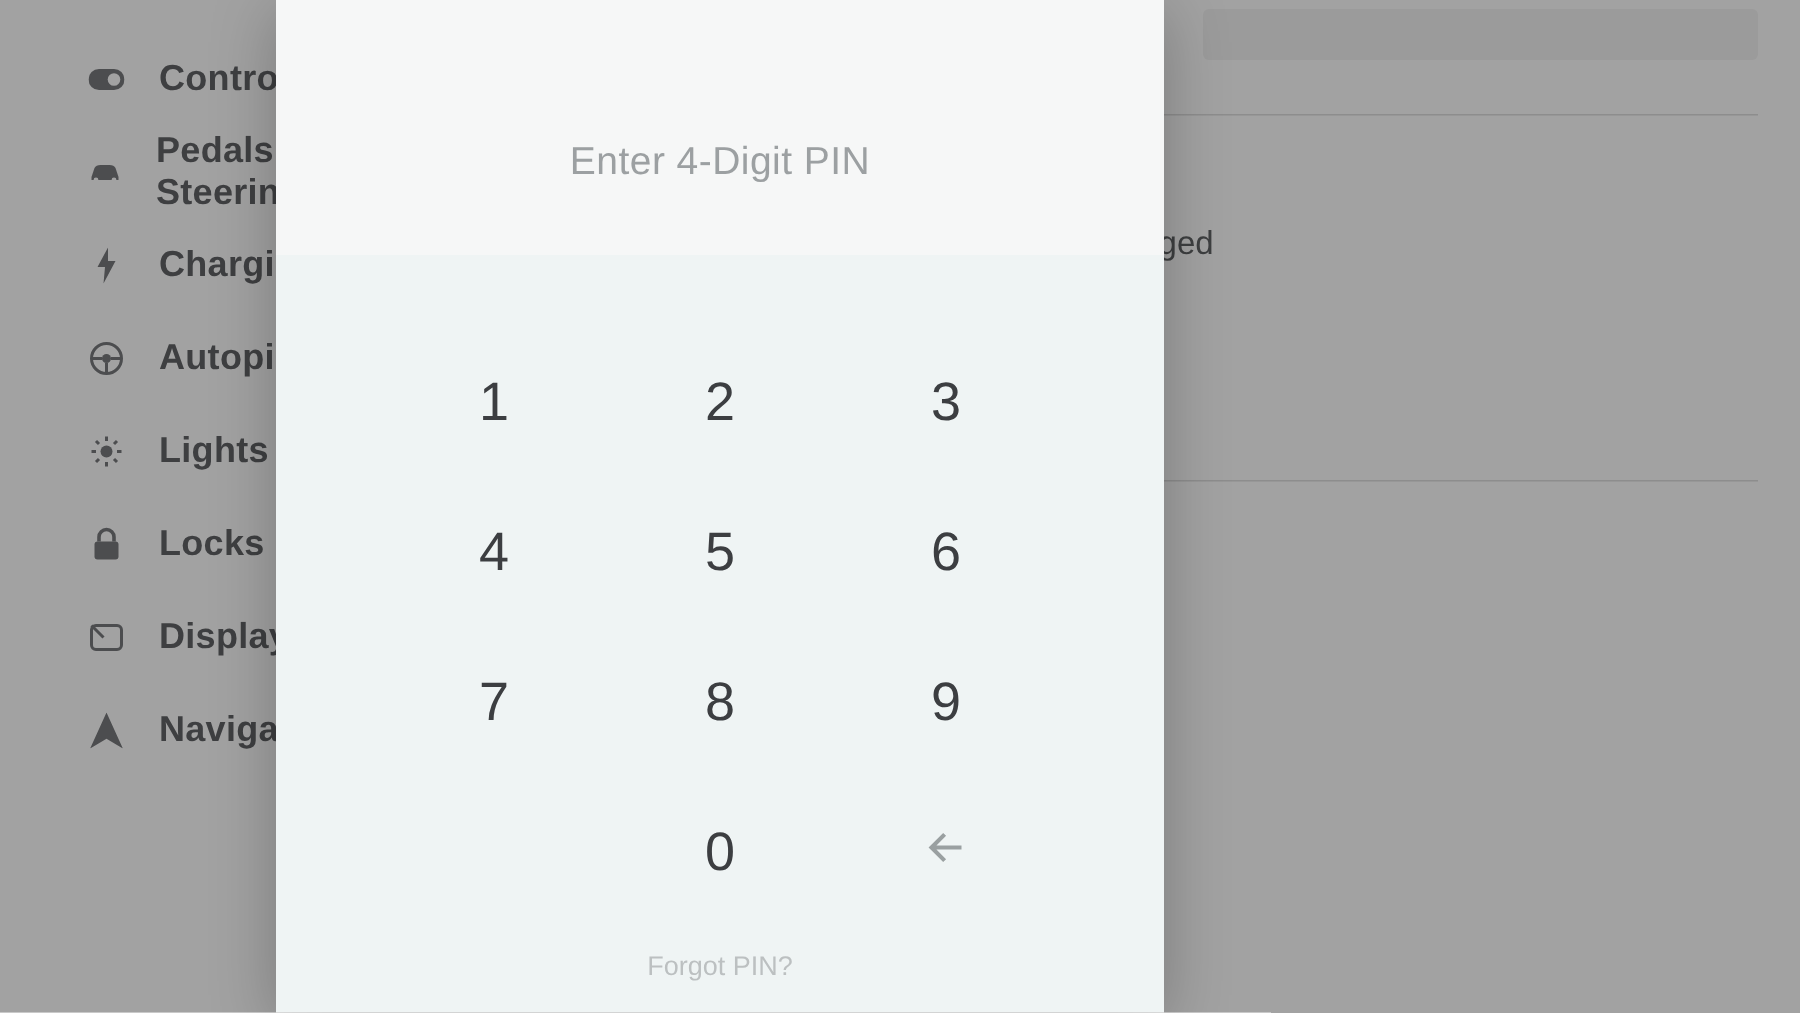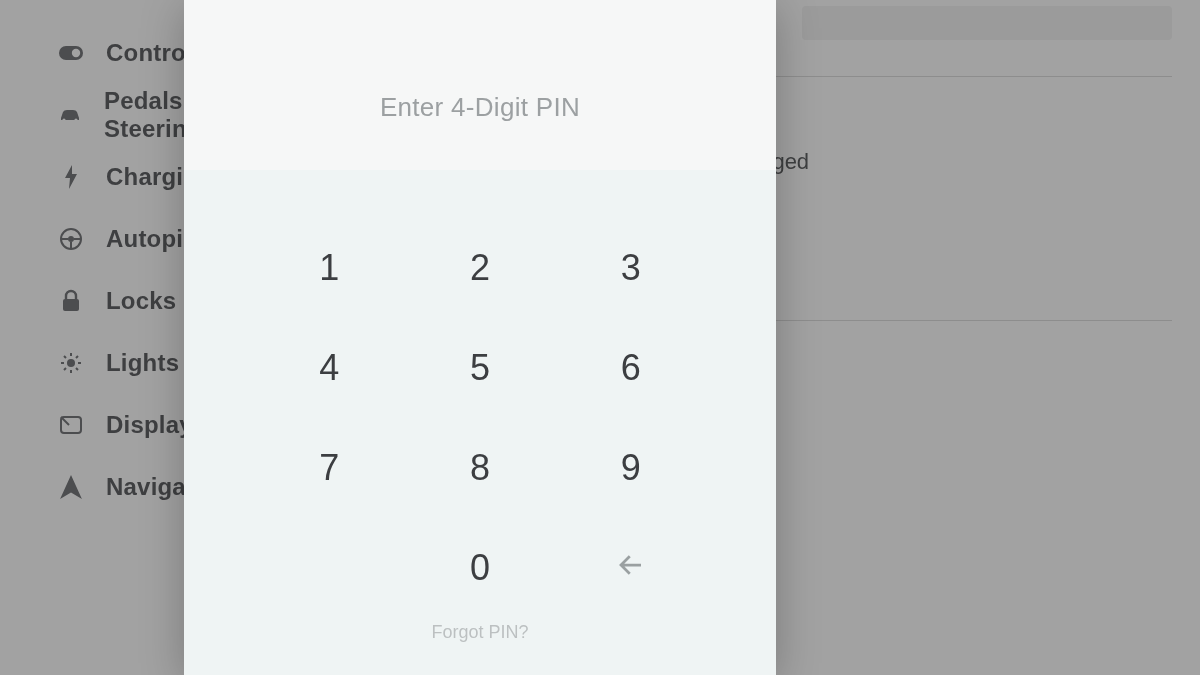--- a/index.html
+++ b/index.html
@@ -29,21 +29,21 @@
 
   
   .modal { position:absolute; left:184px; top:0; width:592px; height:675px; background:#fff; box-shadow:0 8px 40px rgba(0,0,0,.25); display:flex; flex-direction:column; }
   .modal-header { height:170px; background:#f6f7f7; display:flex; align-items:flex-start; justify-content:center; padding-top:92px; }
   .modal-title { font-size:26px; color:#9ca0a2; font-weight:500; letter-spacing:.3px; }
   .keypad { flex:1; background:#eff4f4; padding:48px 70px 0 70px; display:flex; flex-direction:column; }
   .kgrid { display:grid; grid-template-columns:repeat(3,1fr); grid-template-rows:repeat(4,100px); }
   .key { display:flex; align-items:center; justify-content:center; font-size:36px; color:#3c3e41; font-weight:400; cursor:pointer; user-select:none; }
   .key.empty { cursor:default; }
   .key.back svg { width:30px; height:30px; stroke:#9aa0a1; stroke-width:2.2; fill:none; }
-  .forgot { text-align:center; font-size:18px; color:#5e6164; margin-top:4px; font-weight:500; opacity:.35; }
+  .forgot { text-align:center; font-size:18px; color:#5e6164; margin-top:16px; font-weight:500; opacity:.35; }
 
   
   .icon svg { width:24px; height:24px; fill:#5a5c60; }
   .icon.stroke svg { fill:none; stroke:#5a5c60; stroke-width:2; }
 </style>
 </head>
 <body>
 
 <div class="page">
   <div class="sidebar">
@@ -78,36 +78,36 @@
       <span class="icon stroke">
           <svg viewBox="0 0 24 24">
             <circle cx="12" cy="12" r="10"></circle>
             <circle cx="12" cy="12" r="3" fill="#5a5c60" stroke="none"></circle>
             <path d="M2 12 L9 12 M15 12 L22 12 M12 15 L12 22"></path>
           </svg>
         </span>
       <span class="side-label">Autopilot</span>
     </div>
     <div class="side-item">
+      <span class="icon stroke">
+          <svg viewBox="0 0 24 24">
+            <circle cx="12" cy="12" r="4" fill="#5a5c60" stroke="none"></circle>
+            <path d="M12 2 V5 M12 19 V22 M2 12 H5 M19 12 H22 M5 5 L7 7 M17 17 L19 19 M19 5 L17 7 M7 17 L5 19"></path>
+          </svg>
+        </span>
+      <span class="side-label">Lights</span>
+    </div>
+    <div class="side-item">
       <span class="icon">
           <svg viewBox="0 0 20 24">
             <rect x="2" y="10" width="16" height="12" rx="2"></rect>
             <path d="M5 10 V7 a5 5 0 0 1 10 0 V10" fill="none" stroke="#5a5c60" stroke-width="2.4"></path>
           </svg>
         </span>
       <span class="side-label">Locks</span>
-    </div>
-    <div class="side-item">
-      <span class="icon stroke">
-          <svg viewBox="0 0 24 24">
-            <circle cx="12" cy="12" r="4" fill="#5a5c60" stroke="none"></circle>
-            <path d="M12 2 V5 M12 19 V22 M2 12 H5 M19 12 H22 M5 5 L7 7 M17 17 L19 19 M19 5 L17 7 M7 17 L5 19"></path>
-          </svg>
-        </span>
-      <span class="side-label">Lights</span>
     </div>
     <div class="side-item">
       <span class="icon stroke">
           <svg viewBox="0 0 24 20">
             <rect x="2" y="2" width="20" height="16" rx="3"></rect>
             <path d="M2 2 L10 10"></path>
           </svg>
         </span>
       <span class="side-label">Display</span>
     </div>

